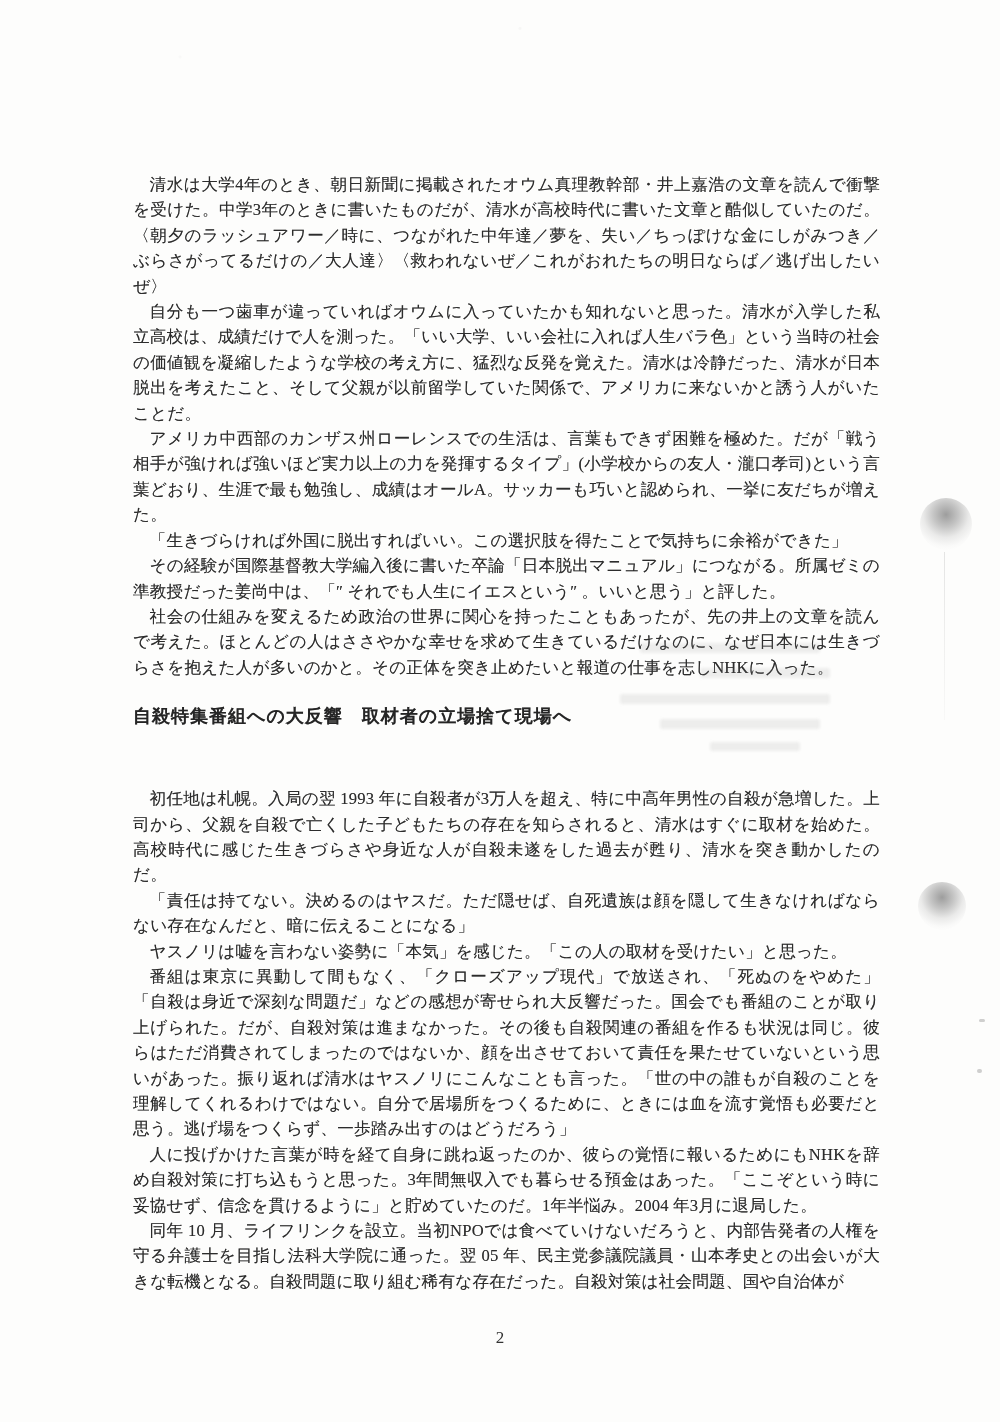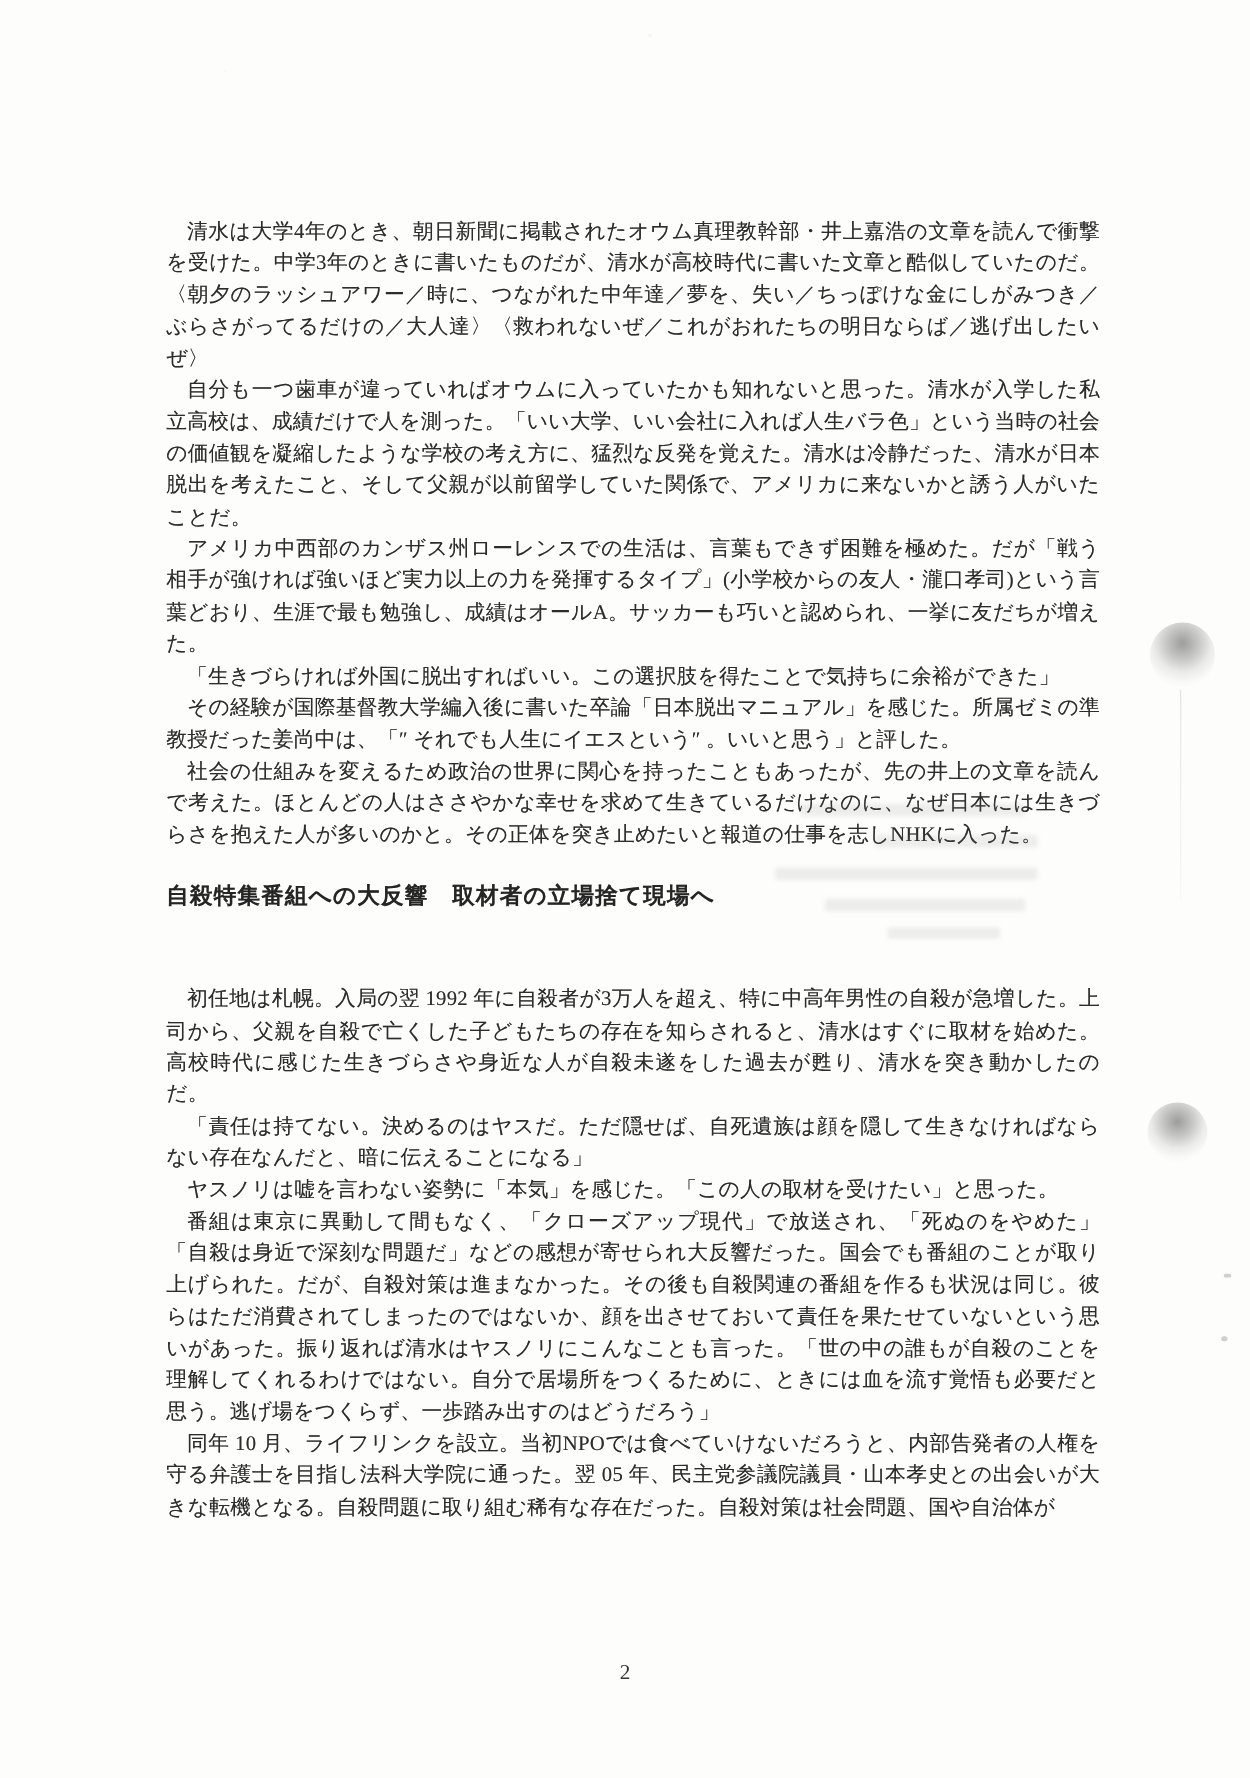--- a/index.html
+++ b/index.html
@@ -103,31 +103,32 @@
 
 <div class="scan-page">
 
   <div class="content-column">
 
     <div class="body-text">
       <p>清水は大学4年のとき、朝日新聞に掲載されたオウム真理教幹部・井上嘉浩の文章を読んで衝撃を受けた。中学3年のときに書いたものだが、清水が高校時代に書いた文章と酷似していたのだ。〈朝夕のラッシュアワー／時に、つながれた中年達／夢を、失い／ちっぽけな金にしがみつき／ぶらさがってるだけの／大人達〉〈救われないぜ／これがおれたちの明日ならば／逃げ出したいぜ〉</p>
       <p>自分も一つ歯車が違っていればオウムに入っていたかも知れないと思った。清水が入学した私立高校は、成績だけで人を測った。「いい大学、いい会社に入れば人生バラ色」という当時の社会の価値観を凝縮したような学校の考え方に、猛烈な反発を覚えた。清水は冷静だった、清水が日本脱出を考えたこと、そして父親が以前留学していた関係で、アメリカに来ないかと誘う人がいたことだ。</p>
       <p>アメリカ中西部のカンザス州ローレンスでの生活は、言葉もできず困難を極めた。だが「戦う相手が強ければ強いほど実力以上の力を発揮するタイプ」(小学校からの友人・瀧口孝司)という言葉どおり、生涯で最も勉強し、成績はオールA。サッカーも巧いと認められ、一挙に友だちが増えた。</p>
       <p>「生きづらければ外国に脱出すればいい。この選択肢を得たことで気持ちに余裕ができた」</p>
-      <p>その経験が国際基督教大学編入後に書いた卒論「日本脱出マニュアル」を感じた。所属ゼミの準教授だった姜尚中は、「″ それでも人生にイエスという″ 。いいと思う」と評した。</p>
+      <p>その経験が国際基督教大学編入後に書いた卒論「日本脱出マニュアル」につながる。所属ゼミの準教授だった姜尚中は、「″ それでも人生にイエスという″ 。いいと思う」と評した。</p>
       <p>社会の仕組みを変えるため政治の世界に関心を持ったこともあったが、先の井上の文章を読んで考えた。ほとんどの人はささやかな幸せを求めて生きているだけなのに、なぜ日本には生きづらさを抱えた人が多いのかと。その正体を突き止めたいと報道の仕事を志しNHKに入った。</p>
     </div>
 
     <h2 class="section-heading">自殺特集番組への大反響　取材者の立場捨て現場へ</h2>
 
     <div class="body-text">
-      <p>初任地は札幌。入局の翌 1992 年に自殺者が3万人を超え、特に中高年男性の自殺が急増した。上司から、父親を自殺で亡くした子どもたちの存在を知らされると、清水はすぐに取材を始めた。高校時代に感じた生きづらさや身近な人が自殺未遂をした過去が甦り、清水を突き動かしたのだ。</p>
+      <p>初任地は札幌。入局の翌 1993 年に自殺者が3万人を超え、特に中高年男性の自殺が急増した。上司から、父親を自殺で亡くした子どもたちの存在を知らされると、清水はすぐに取材を始めた。高校時代に感じた生きづらさや身近な人が自殺未遂をした過去が甦り、清水を突き動かしたのだ。</p>
       <p>「責任は持てない。決めるのはヤスだ。ただ隠せば、自死遺族は顔を隠して生きなければならない存在なんだと、暗に伝えることになる」</p>
       <p>ヤスノリは嘘を言わない姿勢に「本気」を感じた。「この人の取材を受けたい」と思った。</p>
       <p>番組は東京に異動して間もなく、「クローズアップ現代」で放送され、「死ぬのをやめた」「自殺は身近で深刻な問題だ」などの感想が寄せられ大反響だった。国会でも番組のことが取り上げられた。だが、自殺対策は進まなかった。その後も自殺関連の番組を作るも状況は同じ。彼らはただ消費されてしまったのではないか、顔を出させておいて責任を果たせていないという思いがあった。振り返れば清水はヤスノリにこんなことも言った。「世の中の誰もが自殺のことを理解してくれるわけではない。自分で居場所をつくるために、ときには血を流す覚悟も必要だと思う。逃げ場をつくらず、一歩踏み出すのはどうだろう」</p>
+      <p>人に投げかけた言葉が時を経て自身に跳ね返ったのか、彼らの覚悟に報いるためにもNHKを辞め自殺対策に打ち込もうと思った。3年間無収入でも暮らせる預金はあった。「ここぞという時に妥協せず、信念を貫けるように」と貯めていたのだ。1年半悩み。2004 年3月に退局した。</p>
       <p>同年 10 月、ライフリンクを設立。当初NPOでは食べていけないだろうと、内部告発者の人権を守る弁護士を目指し法科大学院に通った。翌 05 年、民主党参議院議員・山本孝史との出会いが大きな転機となる。自殺問題に取り組む稀有な存在だった。自殺対策は社会問題、国や自治体が</p>
     </div>
 
   </div>
 
   <div class="bleed b1"></div>
   <div class="bleed b2"></div>
   <div class="bleed b3"></div>
   <div class="bleed b4"></div>
   <div class="bleed b5"></div>

